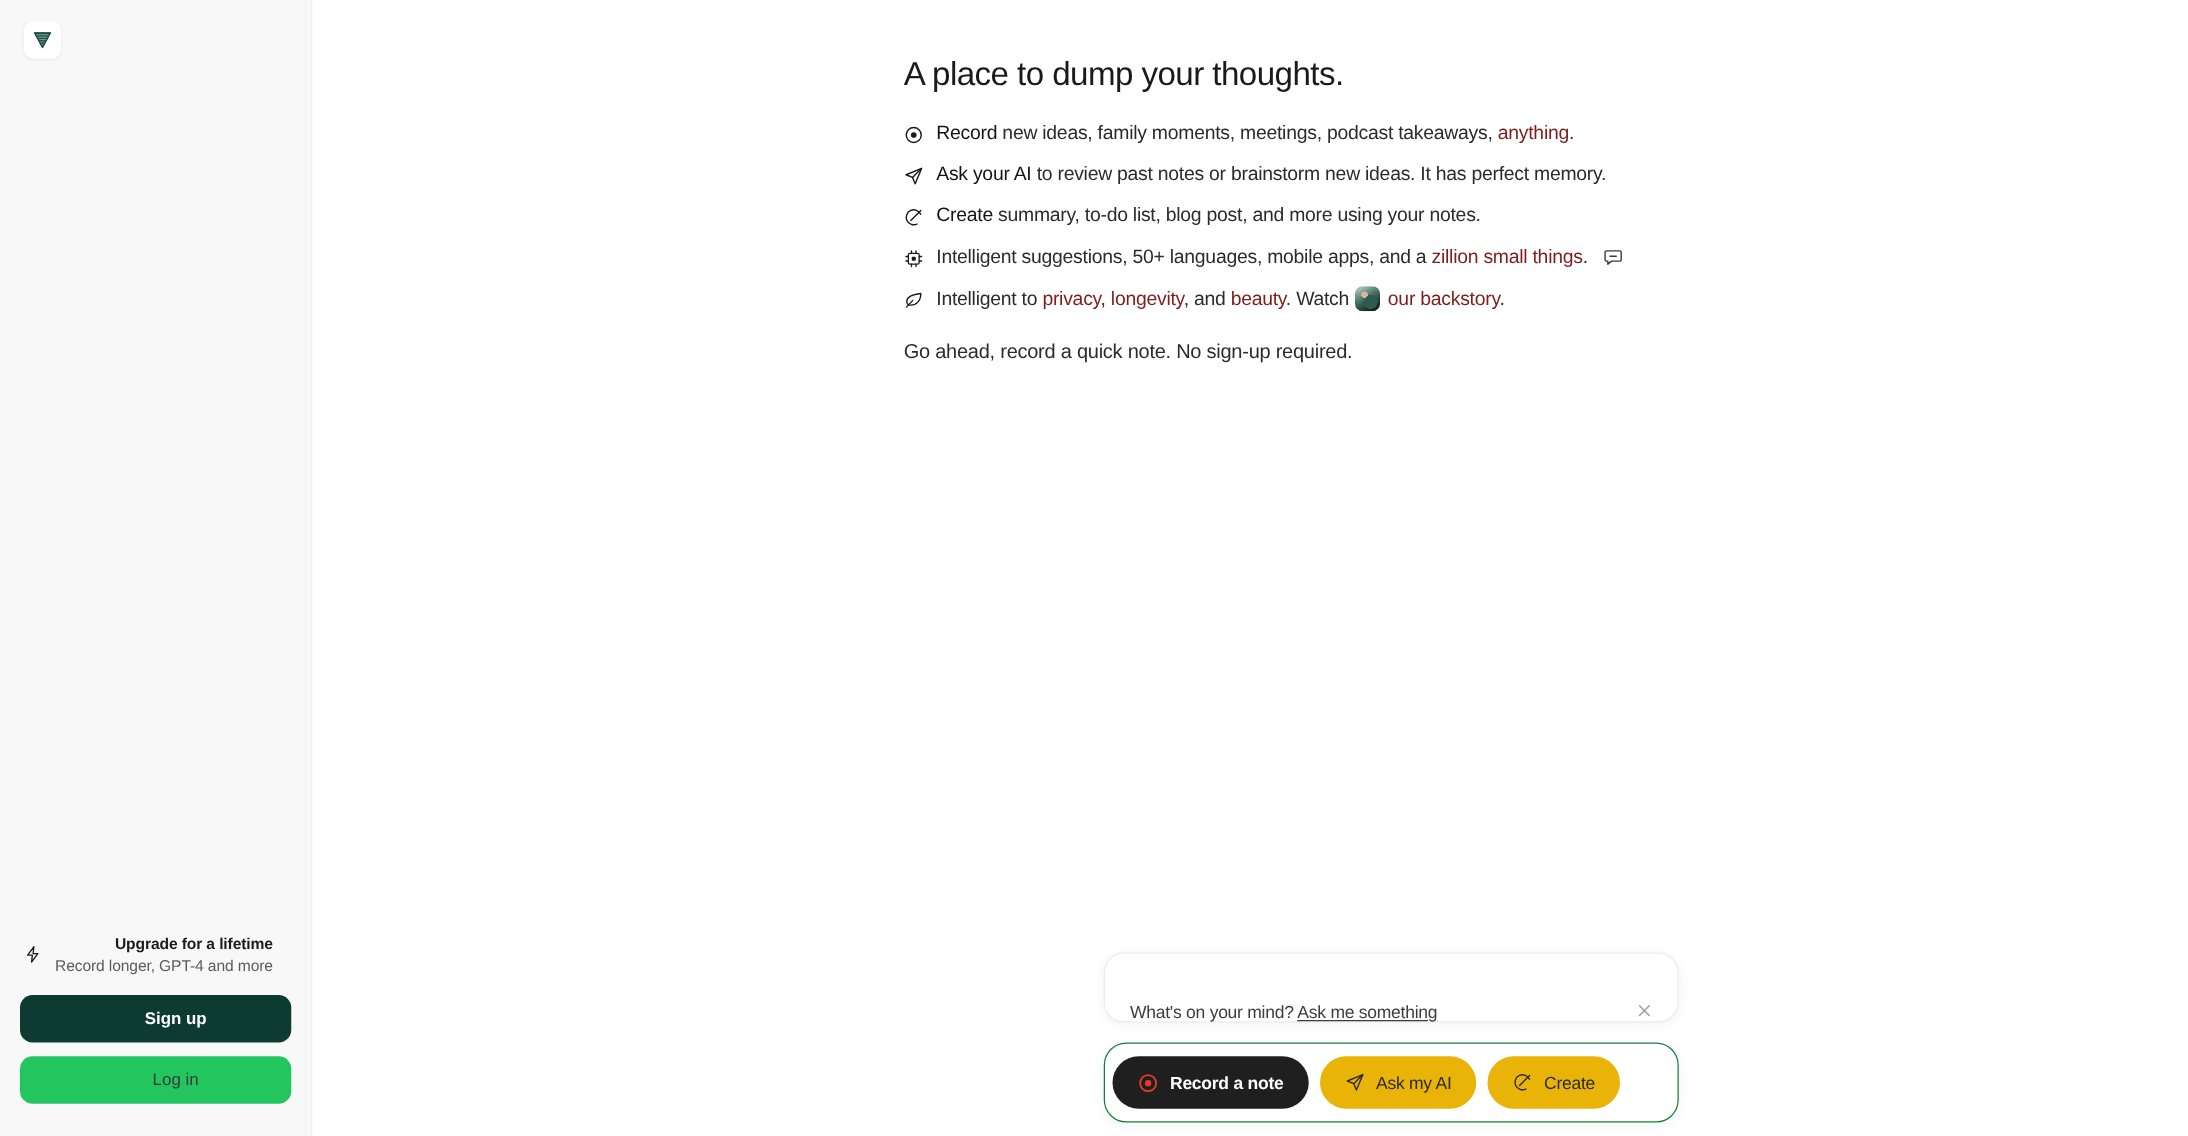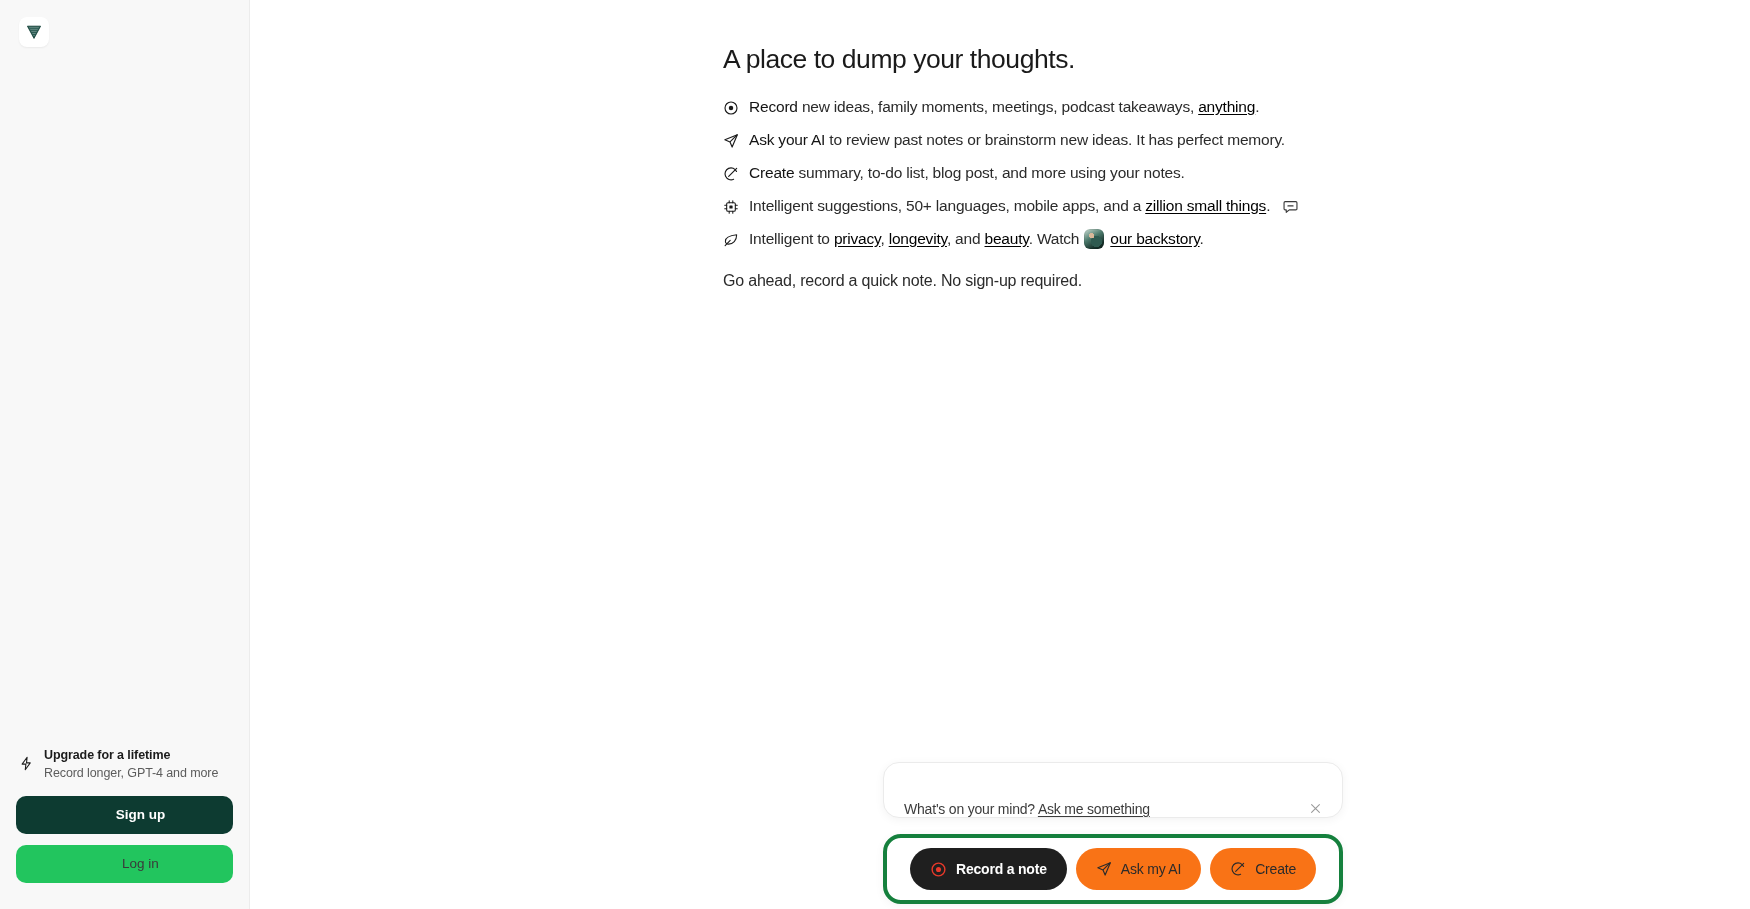--- a/index.html
+++ b/index.html
@@ -41,20 +41,21 @@
 
   .sidebar-bottom {
     margin-top: auto;
     padding: 0 16px 26px 16px;
   }
   .upgrade-row {
     display: flex;
     align-items: center;
     gap: 10px;
     padding: 0 0 14px 2px;
+    text-align: right;
   }
   .upgrade-icon { flex: 0 0 16px; display: flex; align-items: center; justify-content: center; }
   .upgrade-text { line-height: 1.45; }
   .upgrade-title {
     font-size: 12.5px;
     font-weight: 700;
     color: #1c1c1c;
     letter-spacing: -0.1px;
   }
   .upgrade-sub {
@@ -124,21 +125,21 @@
     flex: 0 0 16px;
     width: 16px;
     height: 16px;
     margin-top: 3px;
     display: flex;
     align-items: center;
     justify-content: center;
   }
   .feature .f-icon svg { display: block; }
   .feature b { font-weight: 400; color: #141414; }
-  .feature .u { text-decoration: underline; text-underline-offset: 2px; color: #000000; cursor: pointer; }
+  .feature .u { text-underline-offset: 2px; color: #7f1d1d; cursor: pointer; }
   .trailing-icon {
     display: inline-flex;
     vertical-align: -4px;
     margin-left: 8px;
     cursor: pointer;
   }
   .avatar {
     display: inline-block;
     width: 20px;
     height: 20px;
@@ -186,44 +187,44 @@
   .prompt-link { text-decoration: underline; text-underline-offset: 2px; cursor: pointer; }
   .close-x {
     flex: 0 0 auto;
     width: 18px; height: 18px;
     display: flex; align-items: center; justify-content: center;
     cursor: pointer;
   }
   .action-bar {
     margin-top: 16px;
     background: #ffffff;
-    border: 4px solid #15803d;
+    border: 1px solid #15803d;
     border-radius: 18px;
     box-shadow: 0 2px 10px rgba(0,0,0,0.05);
-    padding: 10px 23px;
+    padding: 10px 6px;
     display: flex;
     gap: 9px;
     align-items: center;
   }
   .act {
     height: 42px;
     border: none;
     border-radius: 21px;
     display: inline-flex;
     align-items: center;
     justify-content: center;
     gap: 9px;
     font-family: "Liberation Sans", sans-serif;
     font-size: 14px;
     letter-spacing: -0.2px;
     cursor: pointer;
     padding: 0 20px;
   }
   .act.primary { background: #1f1f1f; color: #ffffff; font-weight: 700; }
-  .act.ghost { background: #f97316; color: #2b2b2b; font-weight: 400; }
+  .act.ghost { background: #eab308; color: #2b2b2b; font-weight: 400; }
   .act svg { display: block; }
 </style>
 </head>
 <body>
 
 <aside class="sidebar">
 
   <div class="logo-wrap">
     <span>
       <svg width="18" height="18" viewBox="0 0 24 24" aria-hidden="true">

